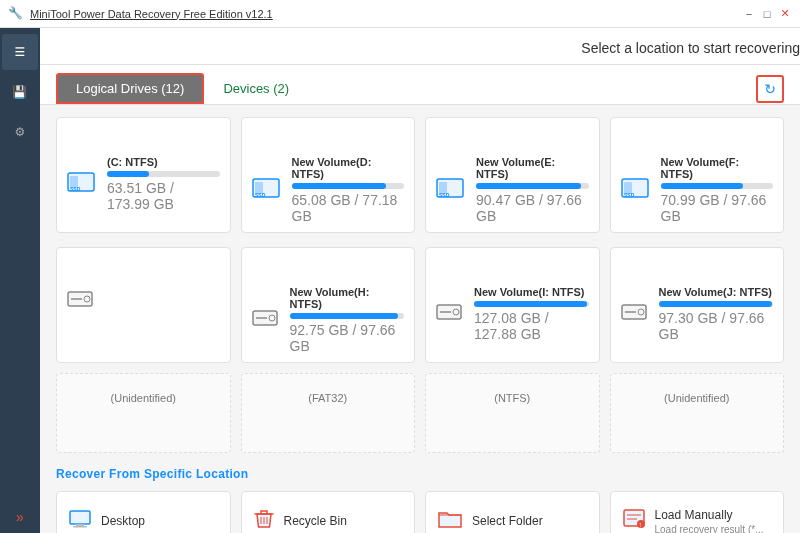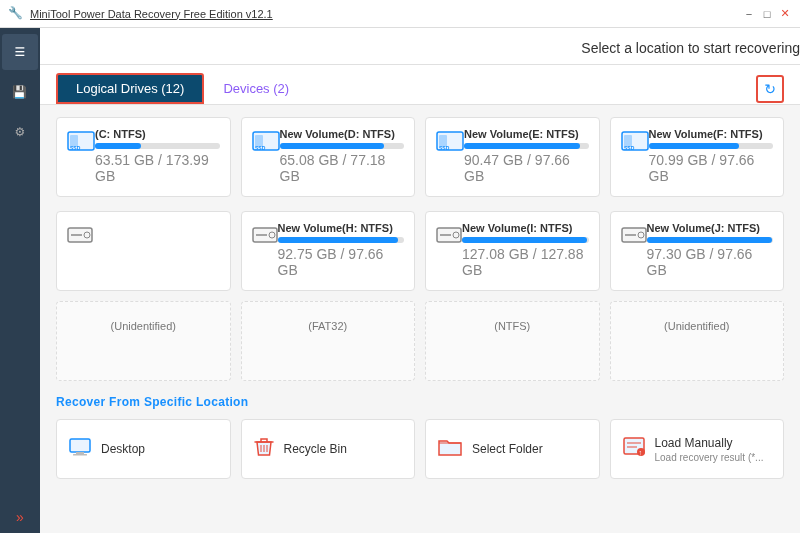--- a/index.html
+++ b/index.html
@@ -66,25 +66,25 @@
       padding: 8px 16px 0;
       background: #fff;
       border-bottom: 1px solid #e0e0e0;
       position: relative;
     }
     .tab {
       padding: 6px 18px;
       cursor: pointer;
       border-radius: 3px 3px 0 0;
       font-size: 13px;
-      color: #8b5cf6;
+      color: #15803d;
       border: 1px solid transparent;
     }
     .tab.active {
-      background: #0c4a6e;
+      background: #737373;
       color: #fff;
       border: 2px solid #e74c3c;
     }
     .refresh-btn {
       margin-left: auto;
       width: 28px; height: 28px;
       border: 2px solid #e74c3c;
       border-radius: 3px;
       display: flex; align-items: center; justify-content: center;
       cursor: pointer; color: #1890ff; font-size: 14px;
@@ -114,21 +114,21 @@
       cursor: pointer;
       min-height: 80px;
       display: flex;
       flex-direction: column;
       gap: 4px;
     }
     .drive-card-empty {
       background: #fafafa;
       border: 1px dashed #ddd;
     }
-    .drive-top { display: flex; align-items: flex-start; gap: 0; }
+    .drive-top { display: flex; align-items: center; gap: 12px; margin-top: 28px; }
     .drive-icon { font-size: 22px; color: #555; flex-shrink: 0; margin-top: 2px; }
     .drive-icon-blue { color: #1890ff; }
     .drive-info { flex: 1; }
     .drive-name { font-size: 11px; font-weight: 600; color: #333; margin-bottom: 3px; }
     .drive-bar-bg { height: 6px; background: #e0e0e0; border-radius: 3px; margin-bottom: 3px; }
     .drive-bar-fill { height: 100%; background: #1890ff; border-radius: 3px; }
     .drive-size { font-size: 14px; color: #888; }
     .drive-label { font-size: 11px; color: #777; text-align: center; padding: 8px 0 4px; }
 
     

